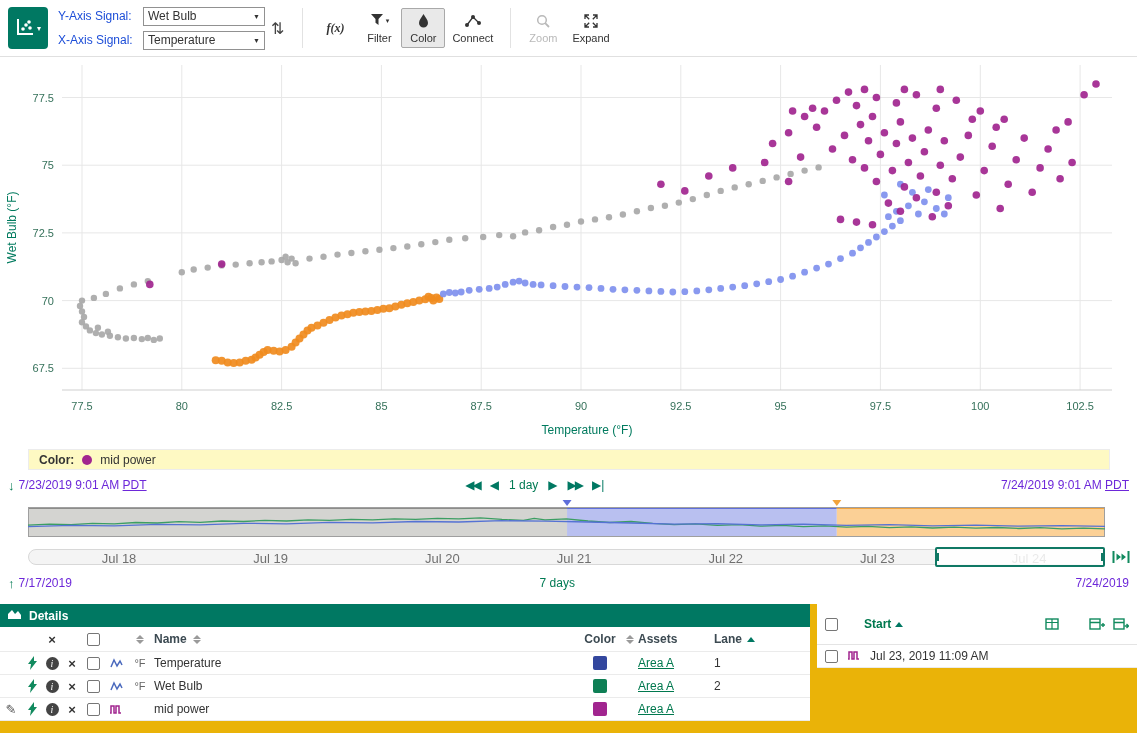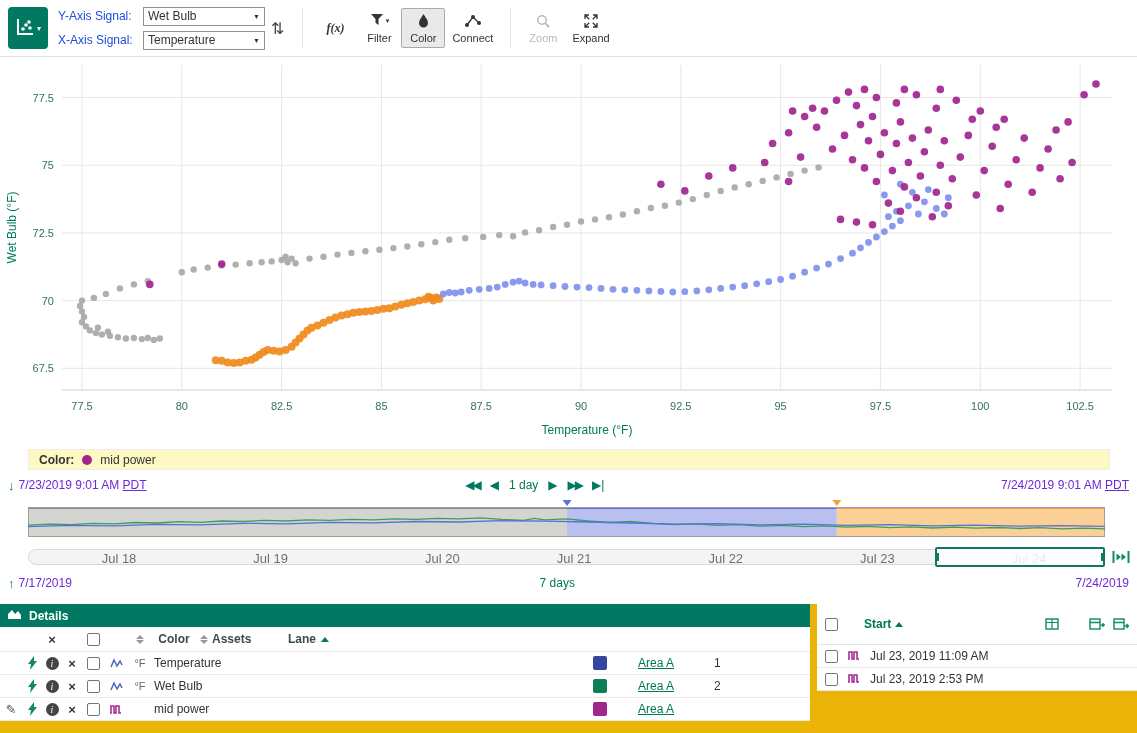--- a/index.html
+++ b/index.html
@@ -561,20 +561,27 @@
       <span class="c-check">
           <span class="checkbox"></span>
         </span>
       <span class="c-type"></span>
       <span class="c-unit">
           <span class="sort">
             <i class="up"></i>
             <i class="dn"></i>
           </span>
         </span>
+      <span class="c-name">
+          <span>Name</span>
+          <span class="sort">
+            <i class="up"></i>
+            <i class="dn"></i>
+          </span>
+        </span>
       <span class="c-color" style="font-weight:bold">
           <span>Color</span>
         </span>
       <span class="c-csort">
           <span class="sort">
             <i class="up"></i>
             <i class="dn"></i>
           </span>
         </span>
       <span class="c-assets"><span>Assets</span></span>
@@ -718,21 +725,14 @@
           </svg>
         </span>
     </div>
     <div class="crow">
       <span class="checkbox"></span>
       <span class="pulse-mag"><svg width="14" height="12" viewBox="0 0 14 12">
             <path d="M1 10 h1 v-7 h3 v7 h2 v-7 h3 v7 h2" stroke="currentColor" stroke-width="1.5" fill="none"></path>
           </svg></span>
       <span>Jul 23, 2019 11:09 AM</span>
     </div>
-    <div class="crow">
-      <span class="checkbox"></span>
-      <span class="pulse-mag"><svg width="14" height="12" viewBox="0 0 14 12">
-            <path d="M1 10 h1 v-7 h3 v7 h2 v-7 h3 v7 h2" stroke="currentColor" stroke-width="1.5" fill="none"></path>
-          </svg></span>
-      <span>Jul 23, 2019 2:53 PM</span>
-    </div>
   </div>
 </div>
 
 </body></html>

